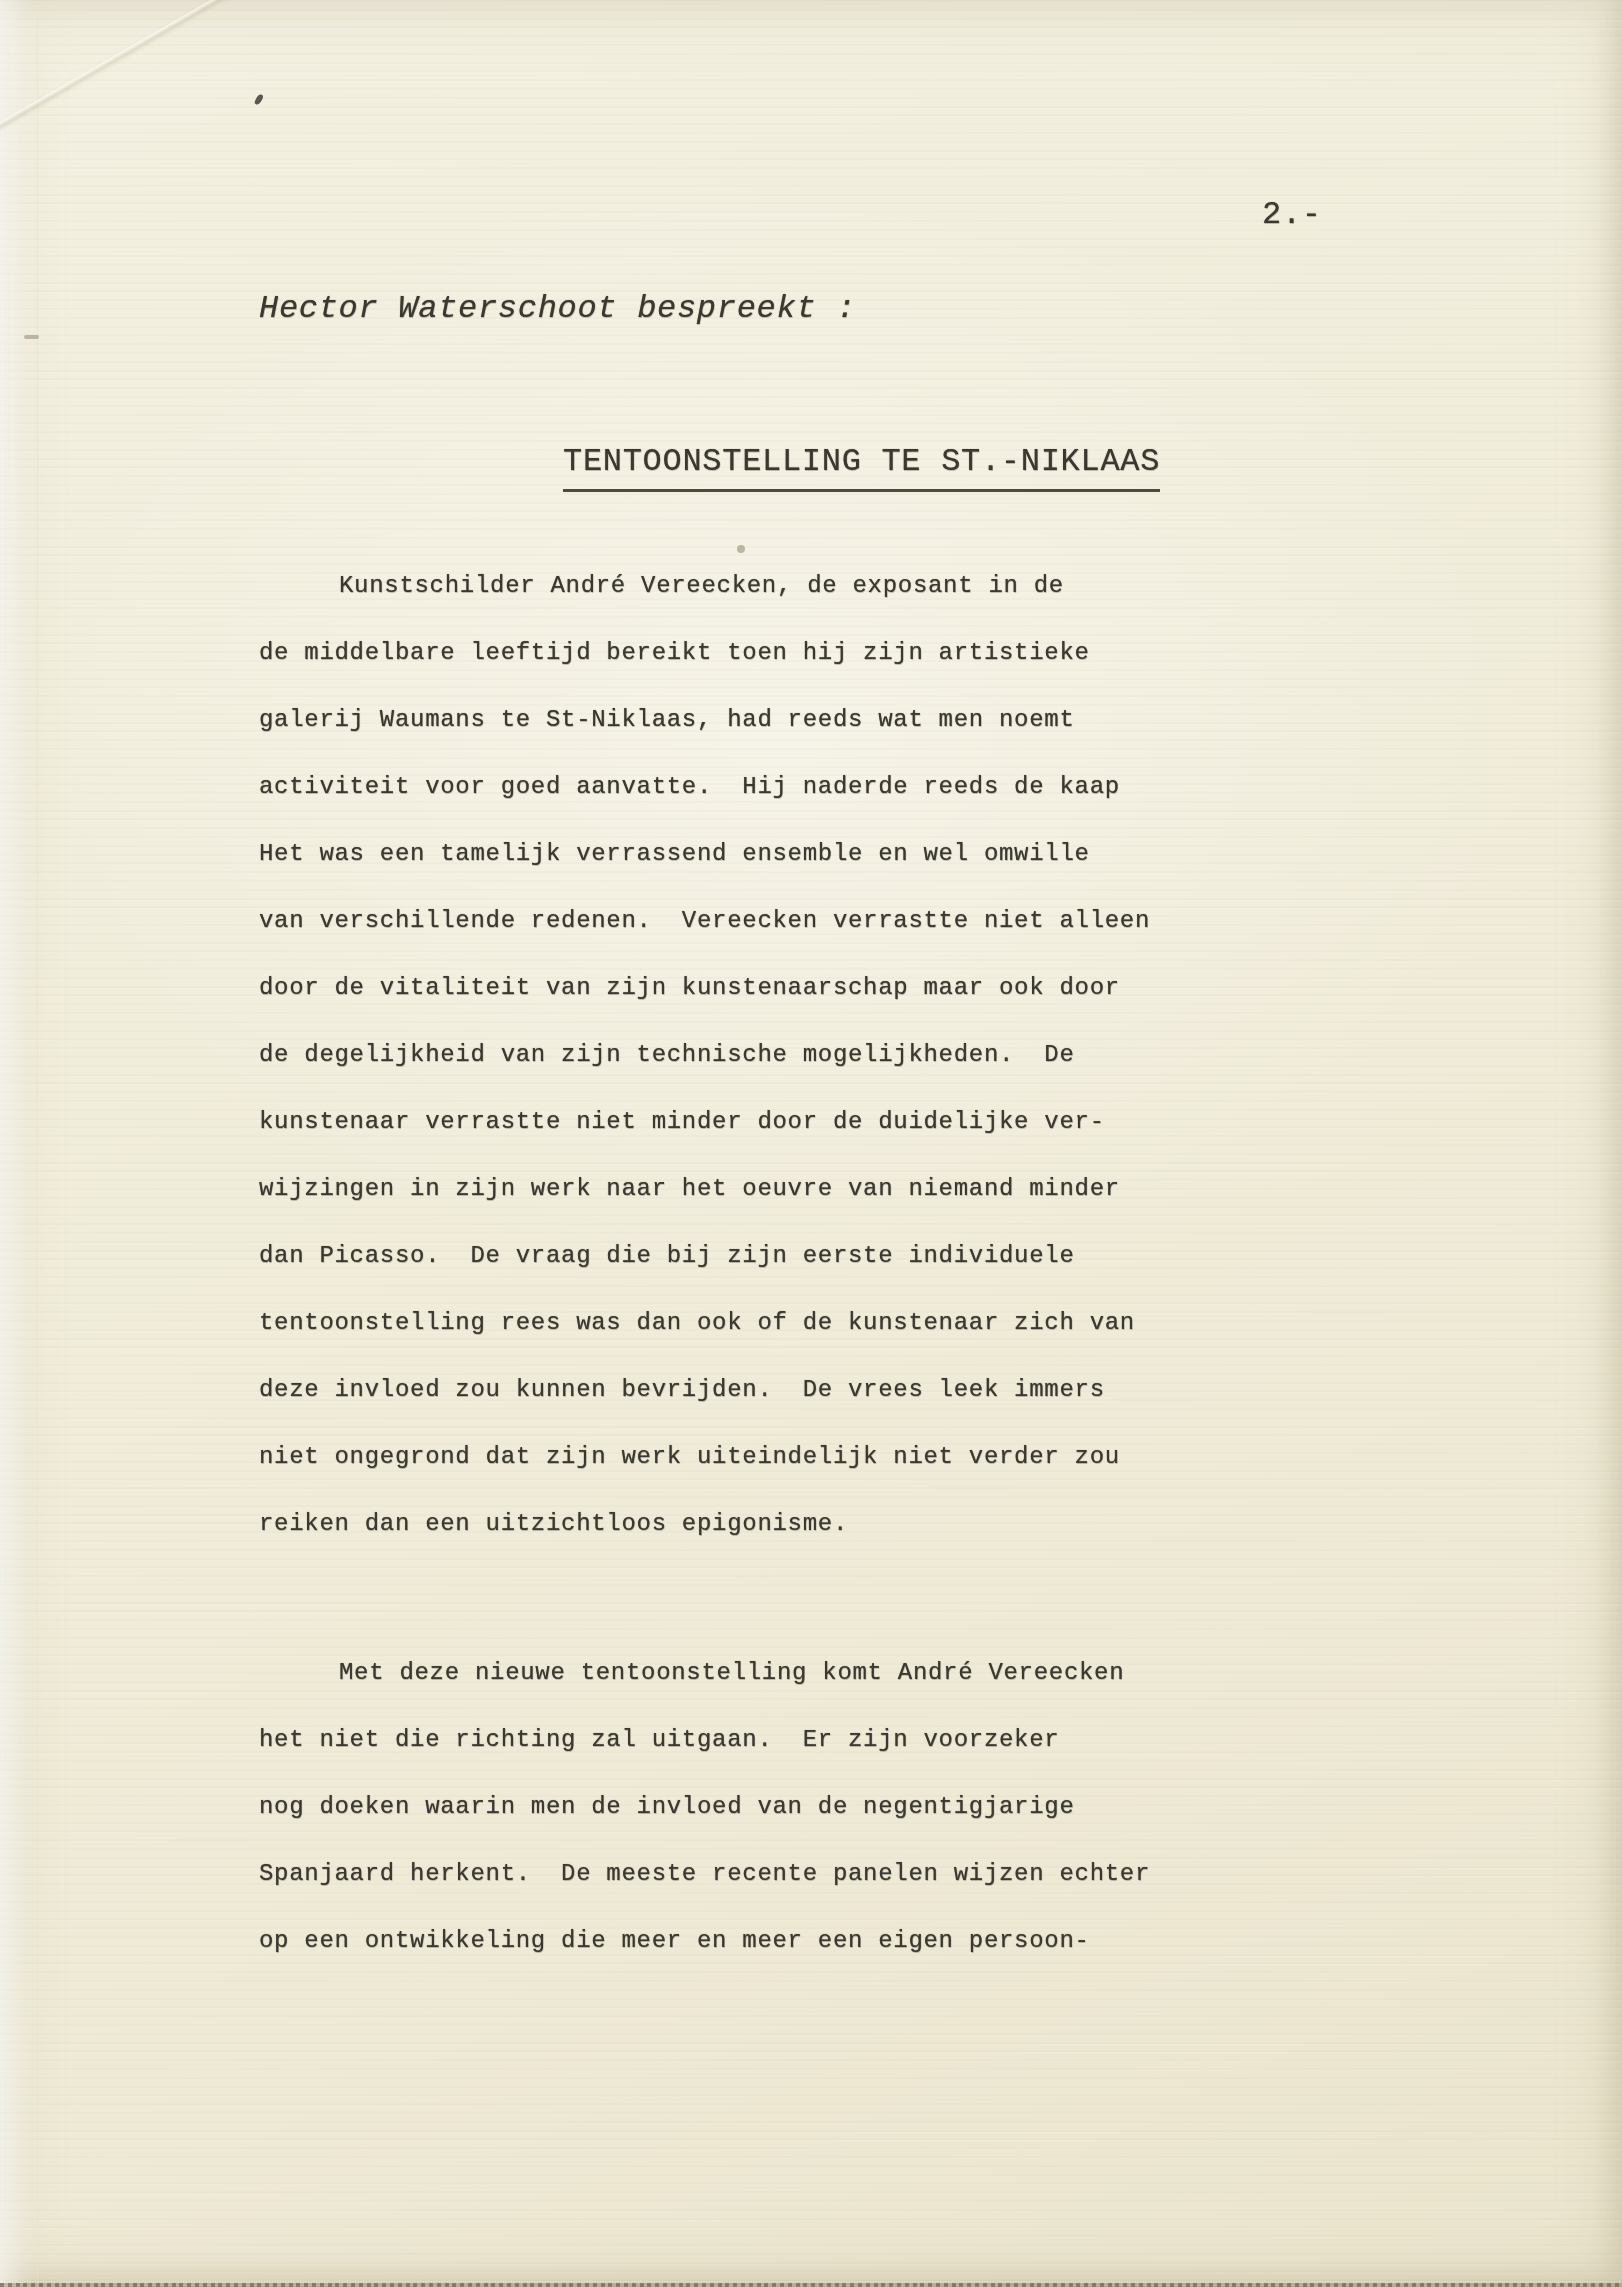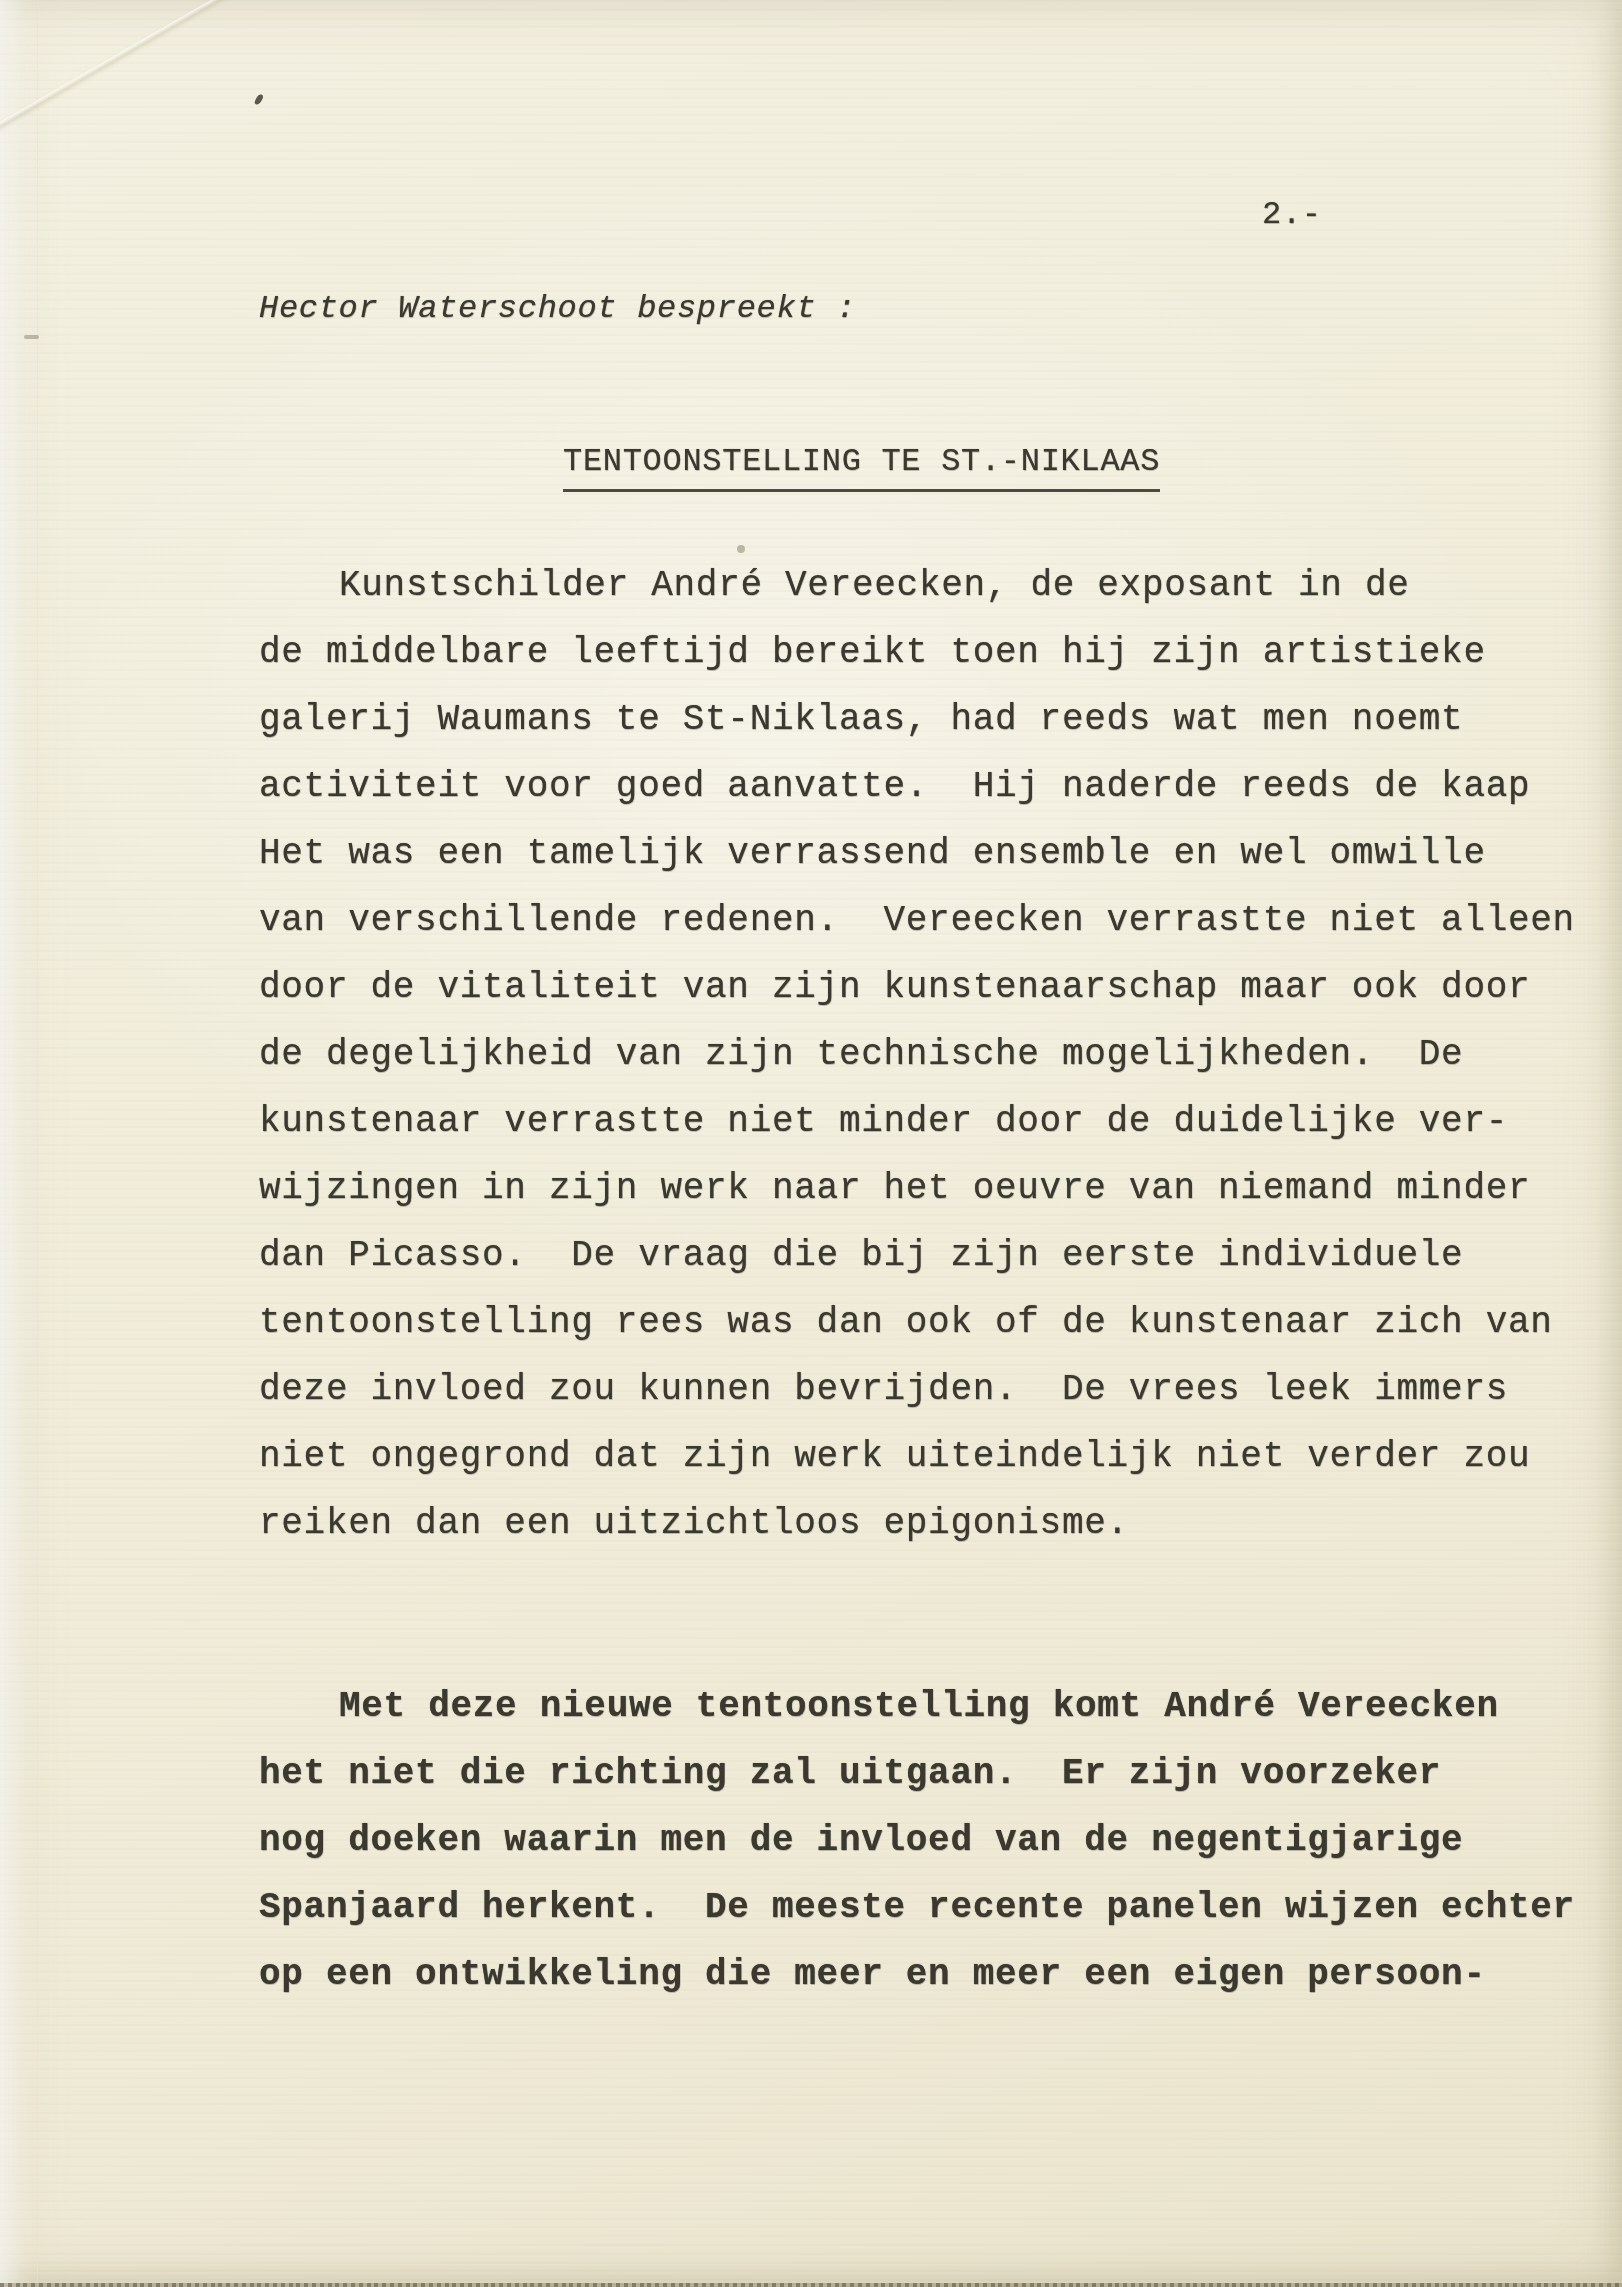--- a/index.html
+++ b/index.html
@@ -43,24 +43,24 @@
   }
   .pageno   { left: 1262px; top: 196px; }
   .byline   { left: 259px;  top: 290px; font-style: italic; }
   .doctitle {
     left: 563px; top: 443px;
     padding-bottom: 9px;
     border-bottom: 3.9px solid rgba(52,50,42,0.88);
   }
   .para { position: absolute; left: 259px; width: 1274px; }
   .para1 { top: 552px; }
-  .para2 { top: 1673px; font-weight: bold; }
+  .para2 { top: 1639px; }
   .line {
     height: 67px;
-    font-size: 36px;
+    font-size: 24px;
     letter-spacing: 0.7px;
     line-height: 67px;
     white-space: pre;
     text-shadow: 0 0 1px rgba(56,54,46,0.60), 0.5px 0.5px 0 rgba(56,54,46,0.25);
   }
   .indent { text-indent: 80px; }
 
   .edge-left {
     position: absolute;
     left: 0; top: 0; bottom: 0;

